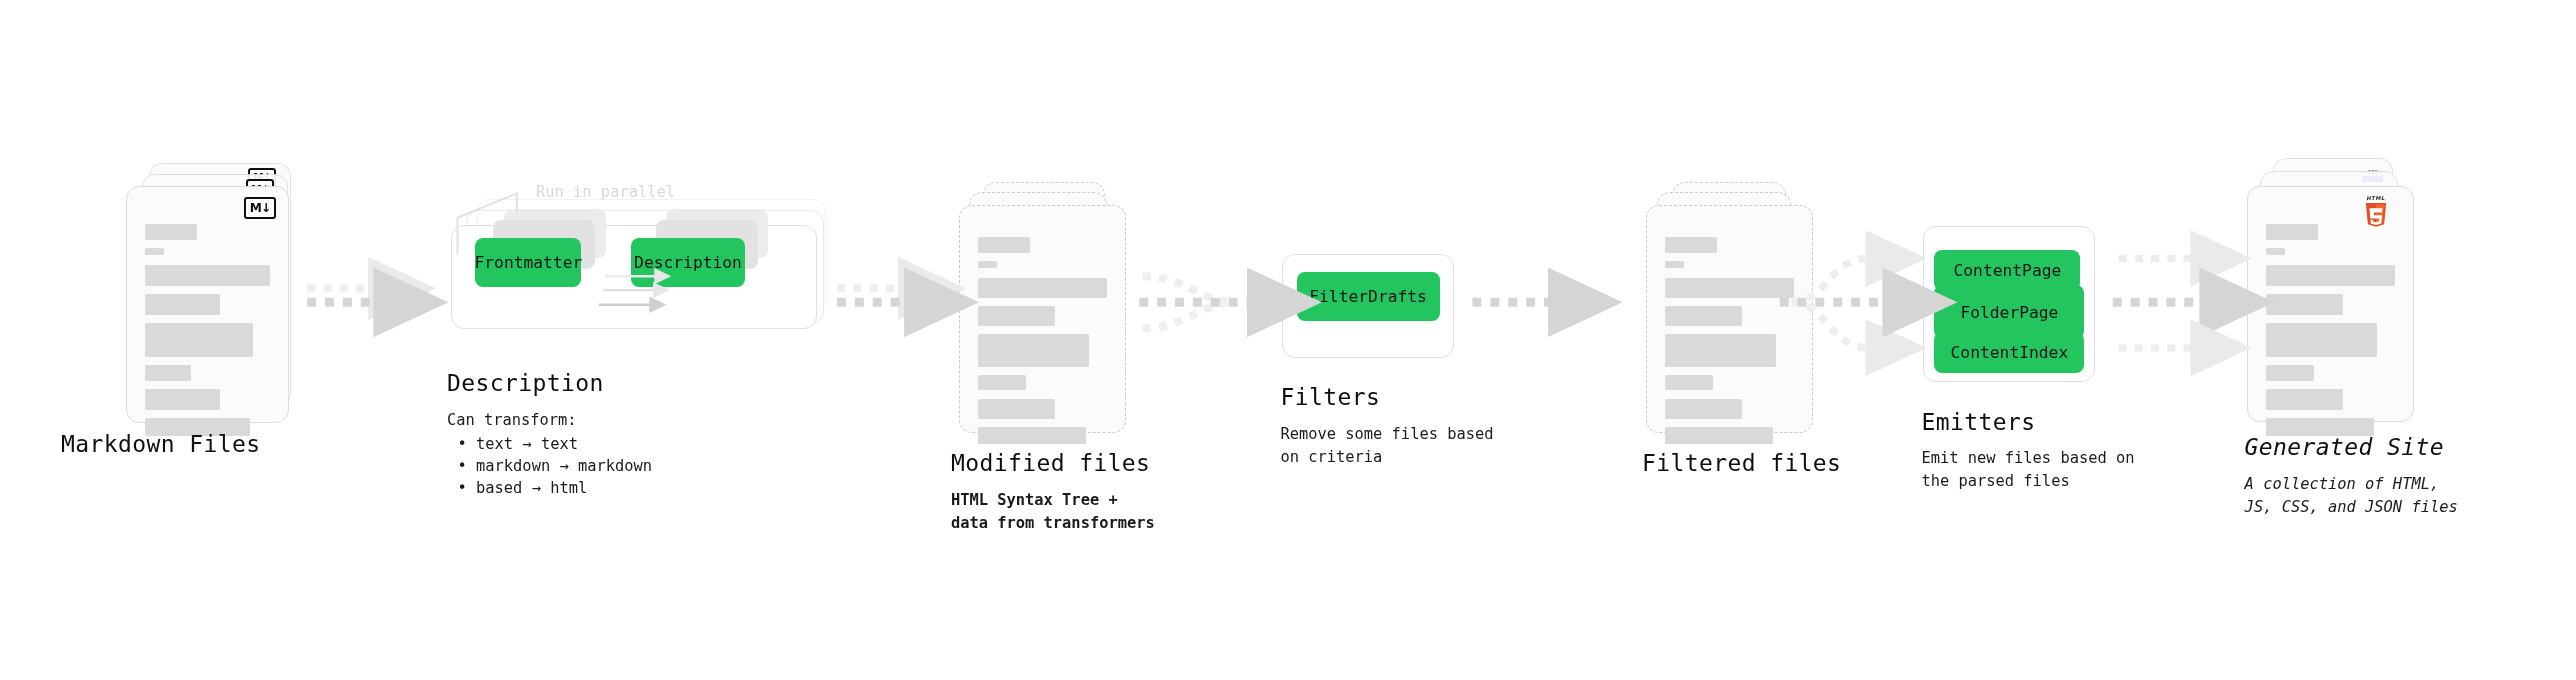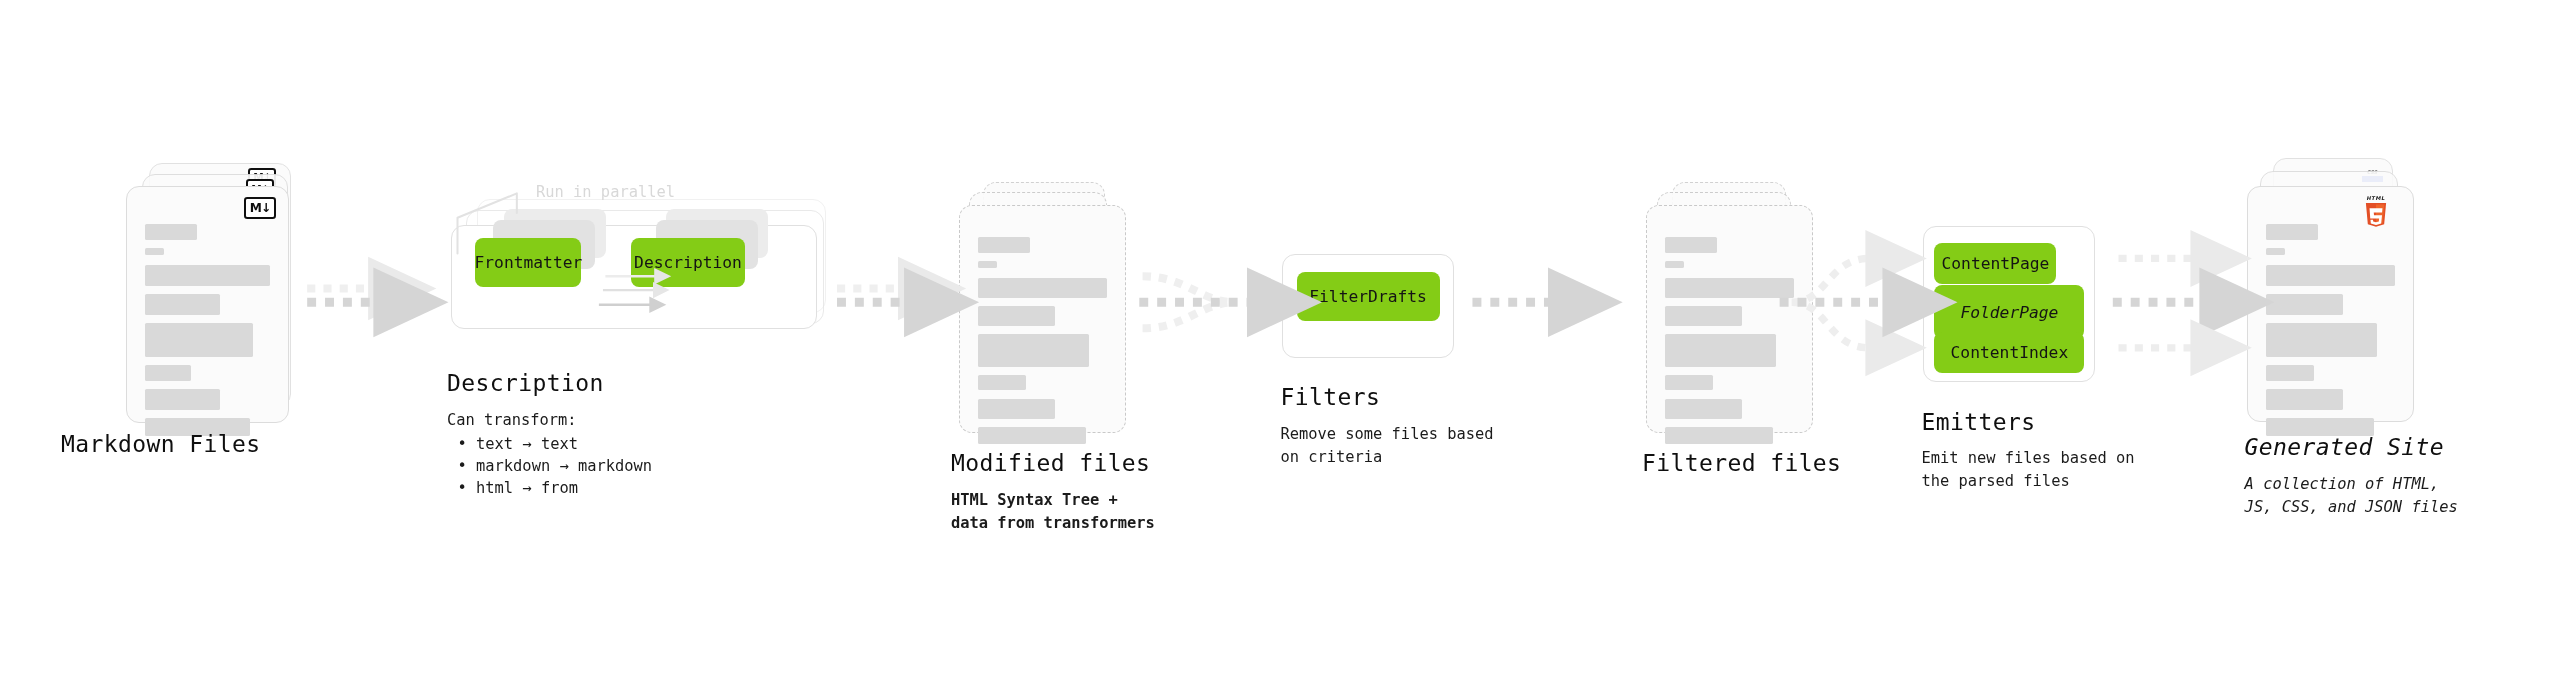--- a/index.html
+++ b/index.html
@@ -56,21 +56,21 @@
   
   .groupbox{
     position:absolute;box-sizing:border-box;
     border:1.6px solid #e0e0e0;border-radius:13px;background:#ffffff;
   }
   .groupbox.ghost2{opacity:.45;background:transparent;}
   .groupbox.ghost1{opacity:.7;background:transparent;}
 
   .chip{
     position:absolute;box-sizing:border-box;
-    background:#84cc16;border-radius:8.1px;
+    background:#22c55e;border-radius:8.1px;
     display:flex;align-items:center;justify-content:center;
     font-size:16.3px;color:#141414;white-space:nowrap;
   }
   .chip.g2{background:#ececec;}
   .chip.g1{background:#e2e2e2;}
 
   
   .title{
     position:absolute;font-size:23px;color:#0f0f0f;white-space:nowrap;
     letter-spacing:0.4px;
@@ -129,21 +129,21 @@
       <div class="chip" style="left:24.4px;top:39px;width:106px;height:49px;">Frontmatter</div>
       <div class="chip" style="left:180px;top:39px;width:114px;height:49px;">Description</div>
     </div>
 
     <div class="note" style="left:85px;top:-16.3px;">Run in parallel</div>
 
     <div class="title" style="left:-4.1px;top:171px;">Description</div>
     <div class="sub" style="left:-4.1px;top:210px;">Can transform:</div>
     <div class="sub" style="left:6.5px;top:234px;">• text → text</div>
     <div class="sub" style="left:6.5px;top:256px;">• markdown → markdown</div>
-    <div class="sub" style="left:6.5px;top:278px;">• html → from</div>
+    <div class="sub" style="left:6.5px;top:278px;">• based → html</div>
   </div>
 
   <div class="node" style="left:959px;top:182px;">
     <div class="docstack" style="width:175px;height:260px;">
       <div class="card dashed back2" style="left:24.4px;top:0px;width:122px;height:236px;"></div>
       <div class="card dashed back1" style="left:9.8px;top:9.8px;width:138px;height:232px;"></div>
       <div class="card dashed" style="left:0px;top:23px;width:167px;height:228px;">
         <div class="bars" style="top:31px;">
           <div class="bar" style="width:52px;height:16.3px;"></div>
           <div class="bar" style="width:18.7px;height:6.5px;margin-bottom:9.8px;"></div>
@@ -187,22 +187,22 @@
           <div class="bar" style="width:84%;height:17px;"></div>
         </div>
       </div>
     </div>
     <div class="title" style="left:-4.1px;top:268px;">Filtered files</div>
   </div>
 
   <div class="node" style="left:1923px;top:226px;">
     <div style="position:relative;width:175px;height:163px;">
       <div class="groupbox" style="left:0;top:0;width:172px;height:156px;"></div>
-      <div class="chip" style="left:11.4px;top:17px;width:122px;height:41px;">ContentPage</div>
-      <div class="chip" style="left:11.4px;top:59px;width:150px;height:54px;font-style:italic;">FolderPage</div>
+      <div class="chip" style="left:11.4px;top:24px;width:146px;height:41px;">ContentPage</div>
+      <div class="chip" style="left:11.4px;top:59px;width:150px;height:54px;">FolderPage</div>
       <div class="chip" style="left:11.4px;top:106px;width:150px;height:41px;">ContentIndex</div>
     </div>
     <div class="title" style="left:-1.6px;top:183px;">Emitters</div>
     <div class="sub" style="left:-1.6px;top:221px;">Emit new files based on
 the parsed files</div>
   </div>
 
   <div class="node" style="left:2247px;top:158px;font-style:italic;">
     <div class="docstack" style="width:175px;height:268px;">
       <div class="card back2" style="left:26px;top:0px;width:120px;height:244px;"></div>

